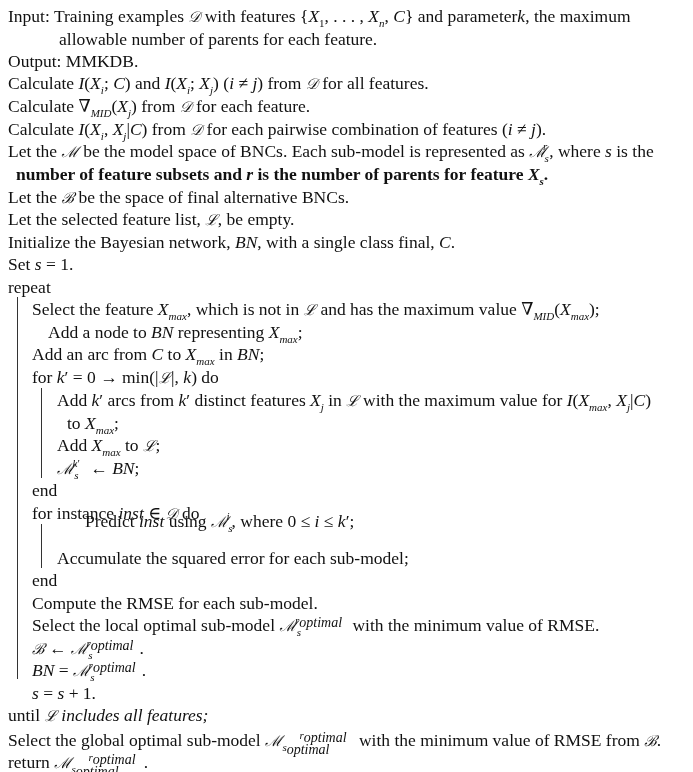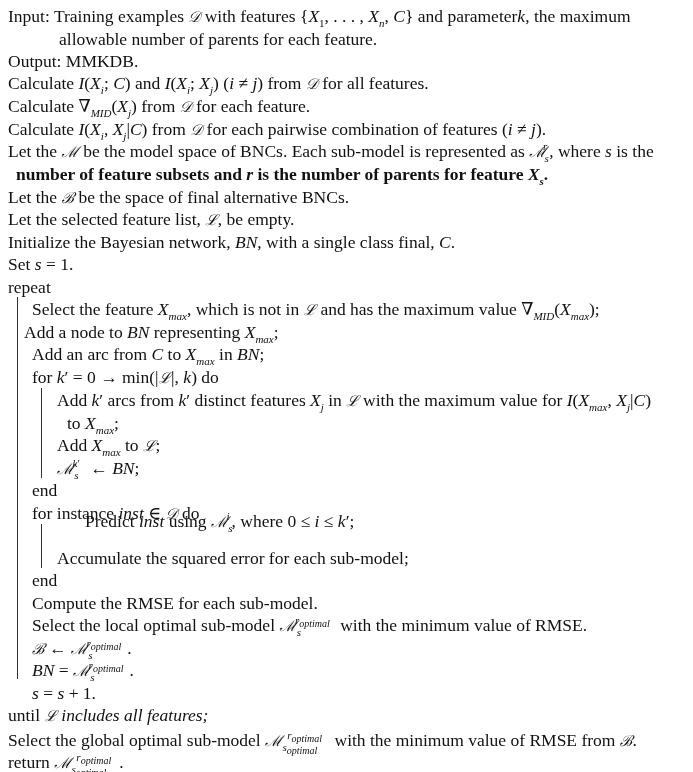--- a/index.html
+++ b/index.html
@@ -3,21 +3,21 @@
 <meta charset="utf-8">
 <style>
   html, body { margin:0; padding:0; background:#ffffff; }
   body { width:693px; height:772px; position:relative; overflow:hidden;
          font-family:"Liberation Serif","DejaVu Serif",serif; color:#111; font-size:17.5px; }
   .line { position:absolute; white-space:nowrap; line-height:22px; }
   b { font-weight:normal; }
   i, .m { font-style:italic; }
   .cal { font-family:"DejaVu Serif",serif; font-style:italic; font-size:15px; }
   sub, sup { font-size:11px; line-height:0; }
-  sub.s2 { font-size:10px; }
+  sub.s2 { font-size:14px; }
   .vbar { position:absolute; width:1px; background:#333; }
 </style>
 </head>
 <body>
 
 <div class="line" style="left:8px;top:5px;">
   <b>Input:</b>
   <span>Training examples</span>
   <span class="cal">𝒟</span>
   <span>with features</span>
@@ -103,21 +103,21 @@
 <div class="vbar" style="left:17px;top:297px;height:382px;"></div>
 
 <div class="line" style="left:32px;top:298px;">
   <span>Select the feature</span>
   <i>X<sub>max</sub></i><span>, which is not in</span>
   <span class="cal">ℒ</span>
   <span>and has the maximum value</span>
   ∇<sub><i>MID</i></sub>(<i>X<sub>max</sub></i>);
 </div>
 
-<div class="line" style="left:24px;top:321px;">
+<div class="line" style="left:48px;top:321px;">
   <span>Add a node to</span>
   <i>BN</i>
   <span>representing</span>
   <i>X<sub>max</sub></i>;
 </div>
 
 <div class="line" style="left:32px;top:343px;">
   <span>Add an arc from</span>
   <i>C</i>
   <span>to</span>

